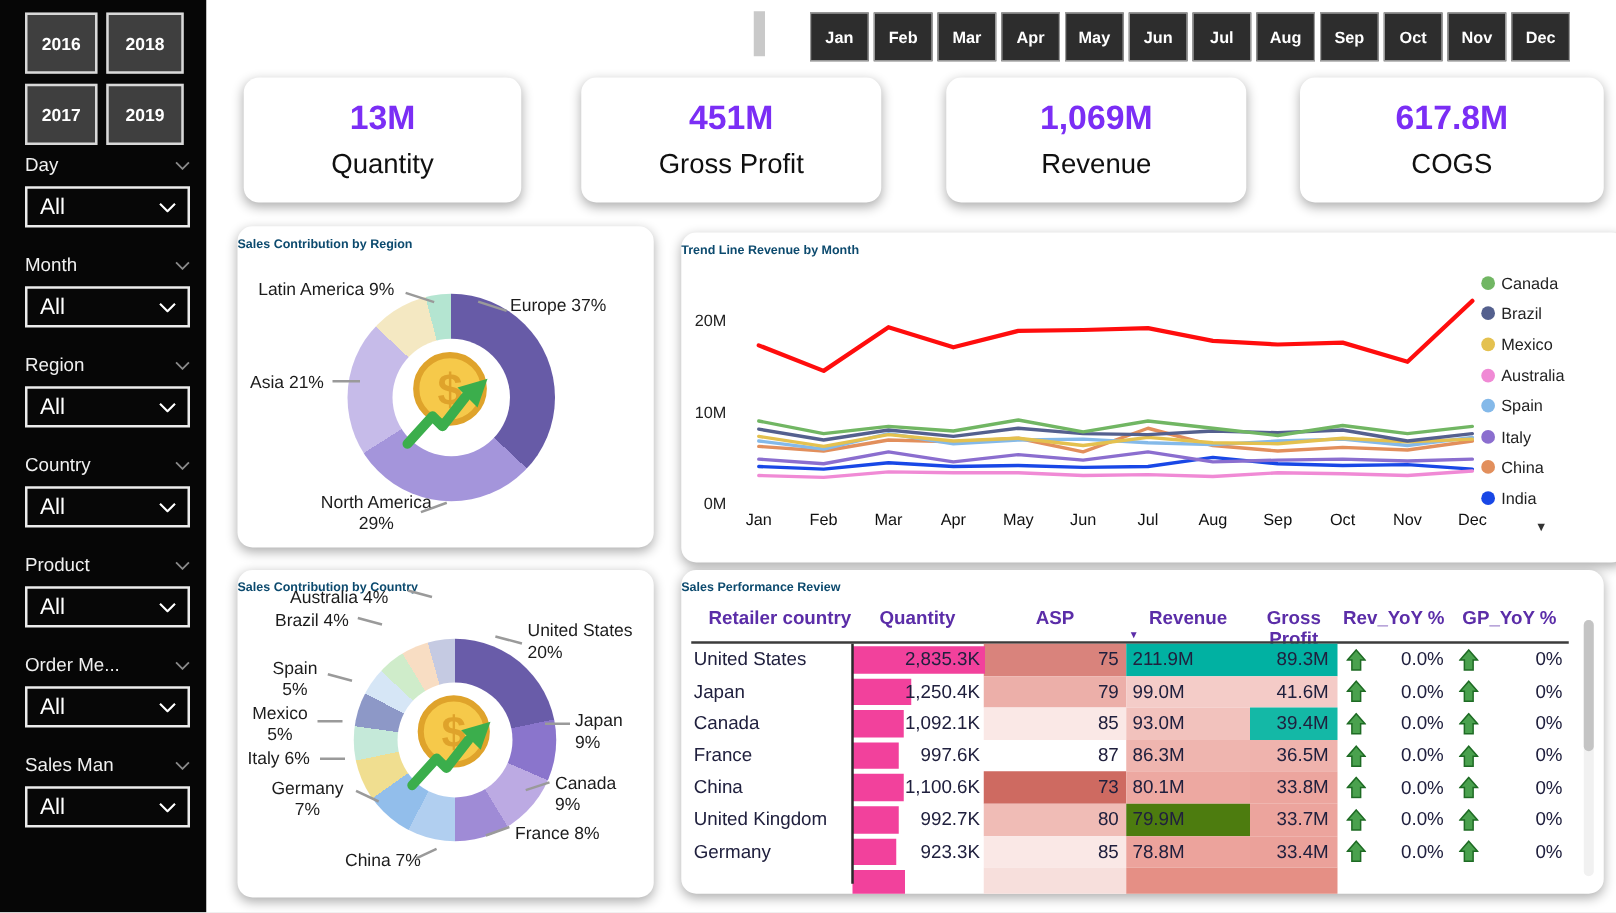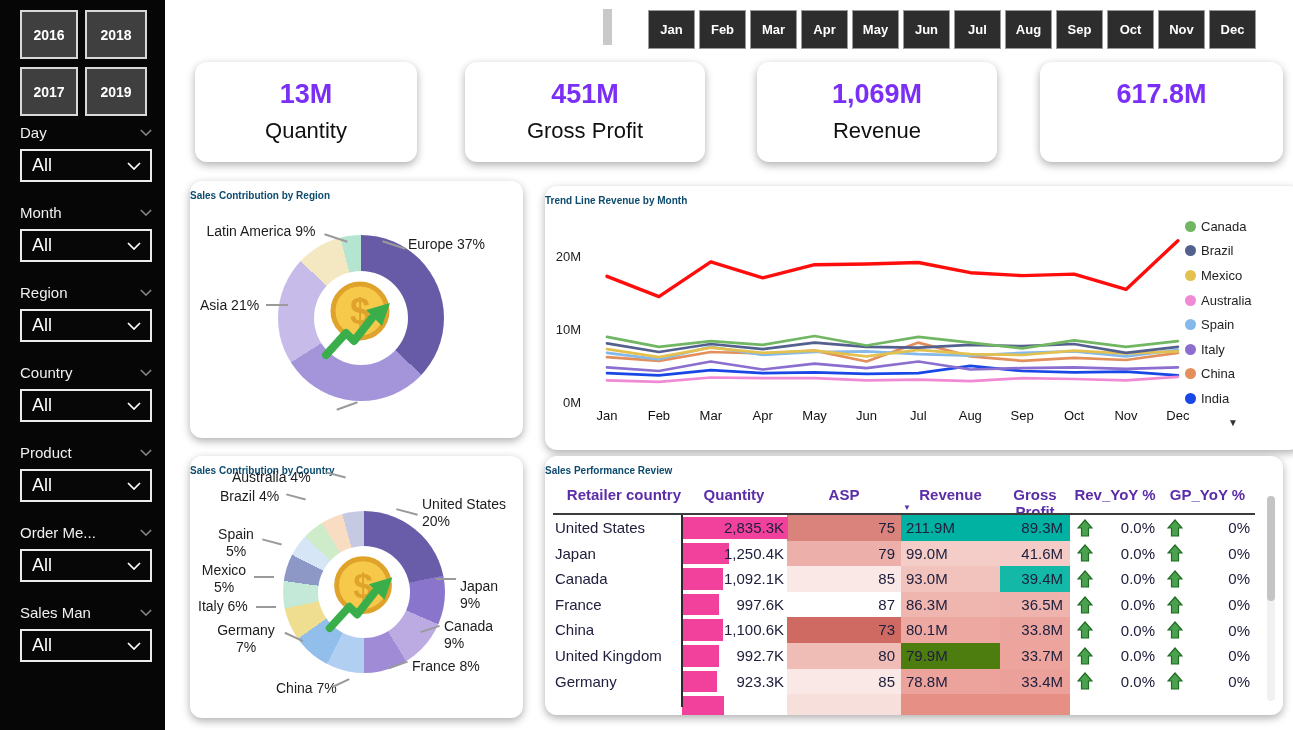--- a/index.html
+++ b/index.html
@@ -218,35 +218,37 @@
   <div class="card kpi k1">
     <div class="kpi-value">451M</div>
     <div class="kpi-label">Gross Profit</div>
   </div>
   <div class="card kpi k2">
     <div class="kpi-value">1,069M</div>
     <div class="kpi-label">Revenue</div>
   </div>
   <div class="card kpi k3">
     <div class="kpi-value">617.8M</div>
+    <div class="kpi-label">COGS</div>
   </div>
 
   <div class="card region-card">
     <div class="card-title">Sales Contribution by Region</div>
     <div class="donut" style="left: 88px; top: 54px; width: 166px; height: 166px; background: conic-gradient(rgb(103, 91, 167) 0deg, rgb(103, 91, 167) 133.2deg, rgb(164, 149, 219) 133.2deg, rgb(164, 149, 219) 237.6deg, rgb(198, 187, 233) 237.6deg, rgb(198, 187, 233) 313.2deg, rgb(244, 232, 194) 313.2deg, rgb(244, 232, 194) 345.6deg, rgb(180, 229, 209) 345.6deg, rgb(180, 229, 209) 360deg);"></div>
     <div class="donut-hole" style="left:124px; top:90px; width:94px; height:94px;"></div>
     <svg class="donut-icon" style="left:124px; top:90px;" width="94" height="94" viewBox="0 0 94 94">
       <circle cx="46" cy="40" r="27" fill="#f6c94a" stroke="#dfa32b" stroke-width="5"></circle>
       <text x="46" y="53" font-size="36" font-weight="bold" fill="#dfa32b" text-anchor="middle" font-family="Liberation Sans, sans-serif">$</text>
       <polyline points="12,84 32,62 40,70 58,47" stroke="#3bae4c" stroke-width="8" fill="none" stroke-linecap="round" stroke-linejoin="round"></polyline>
       <polygon points="52,39 76,32 68,55" fill="#3bae4c"></polygon>
     </svg>
     <div class="dlabel" style="left:218px; top:55px; white-space:nowrap;">Europe 37%</div>
     <div class="dlabel" style="left:10px; top:42px; width:122px; text-align:center;">Latin America 9%</div>
     <div class="dlabel" style="left:10px; top:116px; white-space:nowrap;">Asia 21%</div>
+    <div class="dlabel" style="left:52px; top:212px; width:118px; text-align:center;">North America 29%</div>
     <div class="lead" style="left:192px; top:63px; width:24px; transform:rotate(18deg);"></div>
     <div class="lead" style="left:134px; top:56px; width:24px; transform:rotate(18deg);"></div>
     <div class="lead" style="left:76px; top:123px; width:22px;"></div>
     <div class="lead" style="left:146px; top:224px; width:22px; transform:rotate(-20deg);"></div>
   </div>
 
   <div class="card trend-card">
     <div class="card-title">Trend Line Revenue by Month</div>
     <svg class="trend-svg" id="trend-svg" width="738" height="250" viewBox="0 0 738 250">
         <polyline points="62.0,187.2 113.9,189.3 165.8,184.2 217.7,187.2 269.6,186.4 321.5,187.9 373.4,187.2 425.3,179.9 477.2,185.0 529.1,186.4 581.0,185.7 632.9,189.3" fill="none" stroke="#1847e6" stroke-width="2.7" stroke-linejoin="round" stroke-linecap="round"></polyline>
@@ -319,21 +321,21 @@
     <div class="card-title">Sales Contribution by Country</div>
     <div class="donut" style="left: 93px; top: 55px; width: 162px; height: 162px; background: conic-gradient(rgb(105, 92, 169) 0deg, rgb(105, 92, 169) 78.26deg, rgb(138, 117, 204) 78.26deg, rgb(138, 117, 204) 113.48deg, rgb(188, 170, 227) 113.48deg, rgb(188, 170, 227) 148.7deg, rgb(159, 139, 214) 148.7deg, rgb(159, 139, 214) 180deg, rgb(177, 207, 240) 180deg, rgb(177, 207, 240) 207.39deg, rgb(146, 190, 235) 207.39deg, rgb(146, 190, 235) 234.78deg, rgb(240, 222, 144) 234.78deg, rgb(240, 222, 144) 258.26deg, rgb(197, 233, 217) 258.26deg, rgb(197, 233, 217) 277.83deg, rgb(141, 152, 199) 277.83deg, rgb(141, 152, 199) 297.39deg, rgb(214, 230, 246) 297.39deg, rgb(214, 230, 246) 313.04deg, rgb(207, 236, 202) 313.04deg, rgb(207, 236, 202) 328.7deg, rgb(248, 221, 195) 328.7deg, rgb(248, 221, 195) 344.35deg, rgb(197, 202, 226) 344.35deg, rgb(197, 202, 226) 360deg);"></div>
     <div class="donut-hole" style="left:128px; top:90px; width:92px; height:92px;"></div>
     <svg class="donut-icon" style="left:128px; top:90px;" width="92" height="92" viewBox="0 0 94 94">
       <circle cx="46" cy="40" r="27" fill="#f6c94a" stroke="#dfa32b" stroke-width="5"></circle>
       <text x="46" y="53" font-size="36" font-weight="bold" fill="#dfa32b" text-anchor="middle" font-family="Liberation Sans, sans-serif">$</text>
       <polyline points="12,84 32,62 40,70 58,47" stroke="#3bae4c" stroke-width="8" fill="none" stroke-linecap="round" stroke-linejoin="round"></polyline>
       <polygon points="52,39 76,32 68,55" fill="#3bae4c"></polygon>
     </svg>
     <div class="dlabel" style="left:232px; top:40px; width:110px;">United States 20%</div>
-    <div class="dlabel" style="left:270px; top:112px; width:55px;margin-top:10px;">Japan 9%</div>
+    <div class="dlabel" style="left:270px; top:112px; width:55px;">Japan 9%</div>
     <div class="dlabel" style="left:254px; top:162px; width:70px;">Canada 9%</div>
     <div class="dlabel" style="left:222px; top:202px; white-space:nowrap;">France 8%</div>
     <div class="dlabel" style="left:86px; top:224px; white-space:nowrap;">China 7%</div>
     <div class="dlabel" style="left:16px; top:166px; width:80px; text-align:center;">Germany 7%</div>
     <div class="dlabel" style="left:8px; top:142px; white-space:nowrap;">Italy 6%</div>
     <div class="dlabel" style="left:2px; top:106px; width:64px; text-align:center;">Mexico 5%</div>
     <div class="dlabel" style="left:18px; top:70px; width:56px; text-align:center;">Spain 5%</div>
     <div class="dlabel" style="left:30px; top:32px; white-space:nowrap;">Brazil 4%</div>
     <div class="dlabel" style="left:42px; top:13px; white-space:nowrap;">Australia 4%</div>
     <div class="lead" style="left:206px; top:55px; width:22px; transform:rotate(15deg);"></div>

